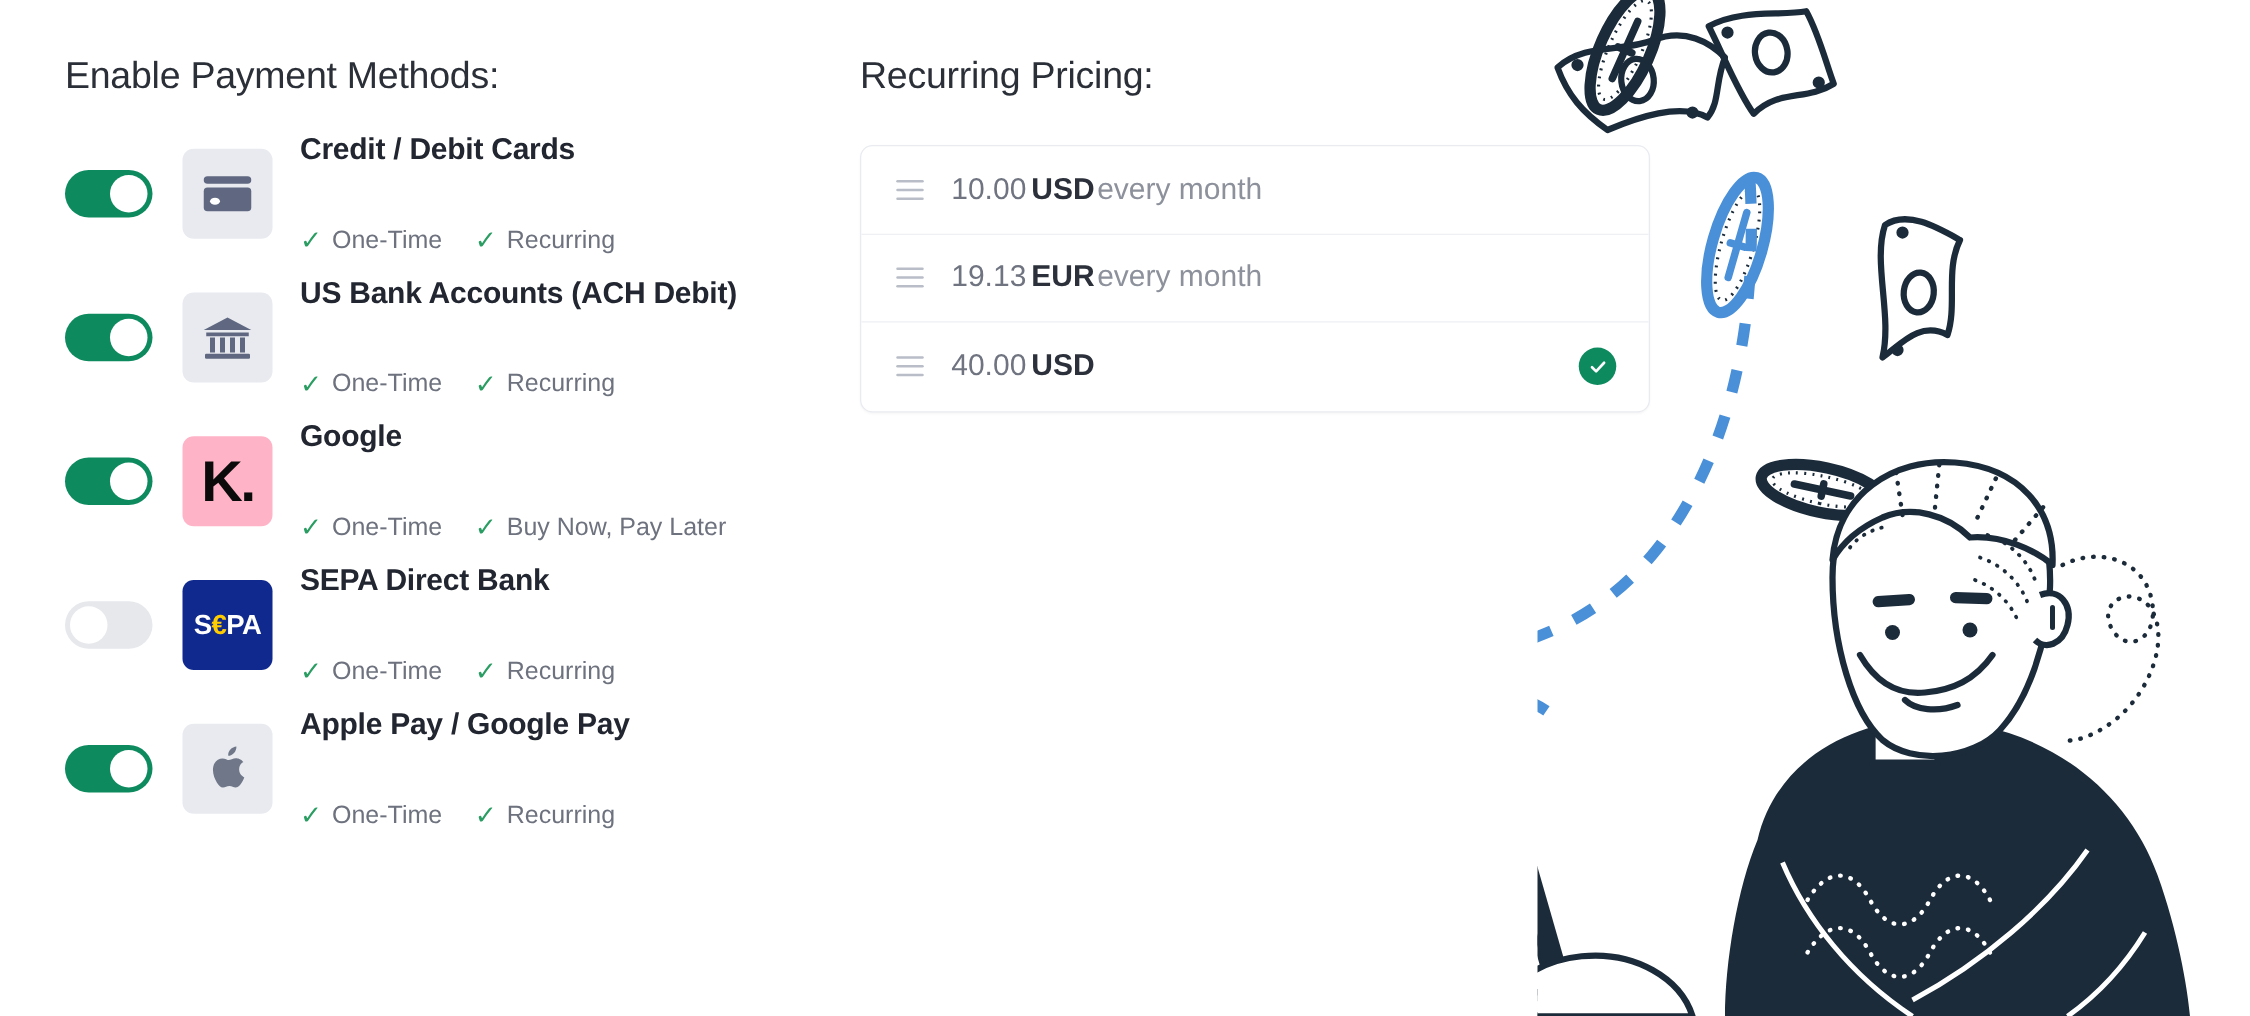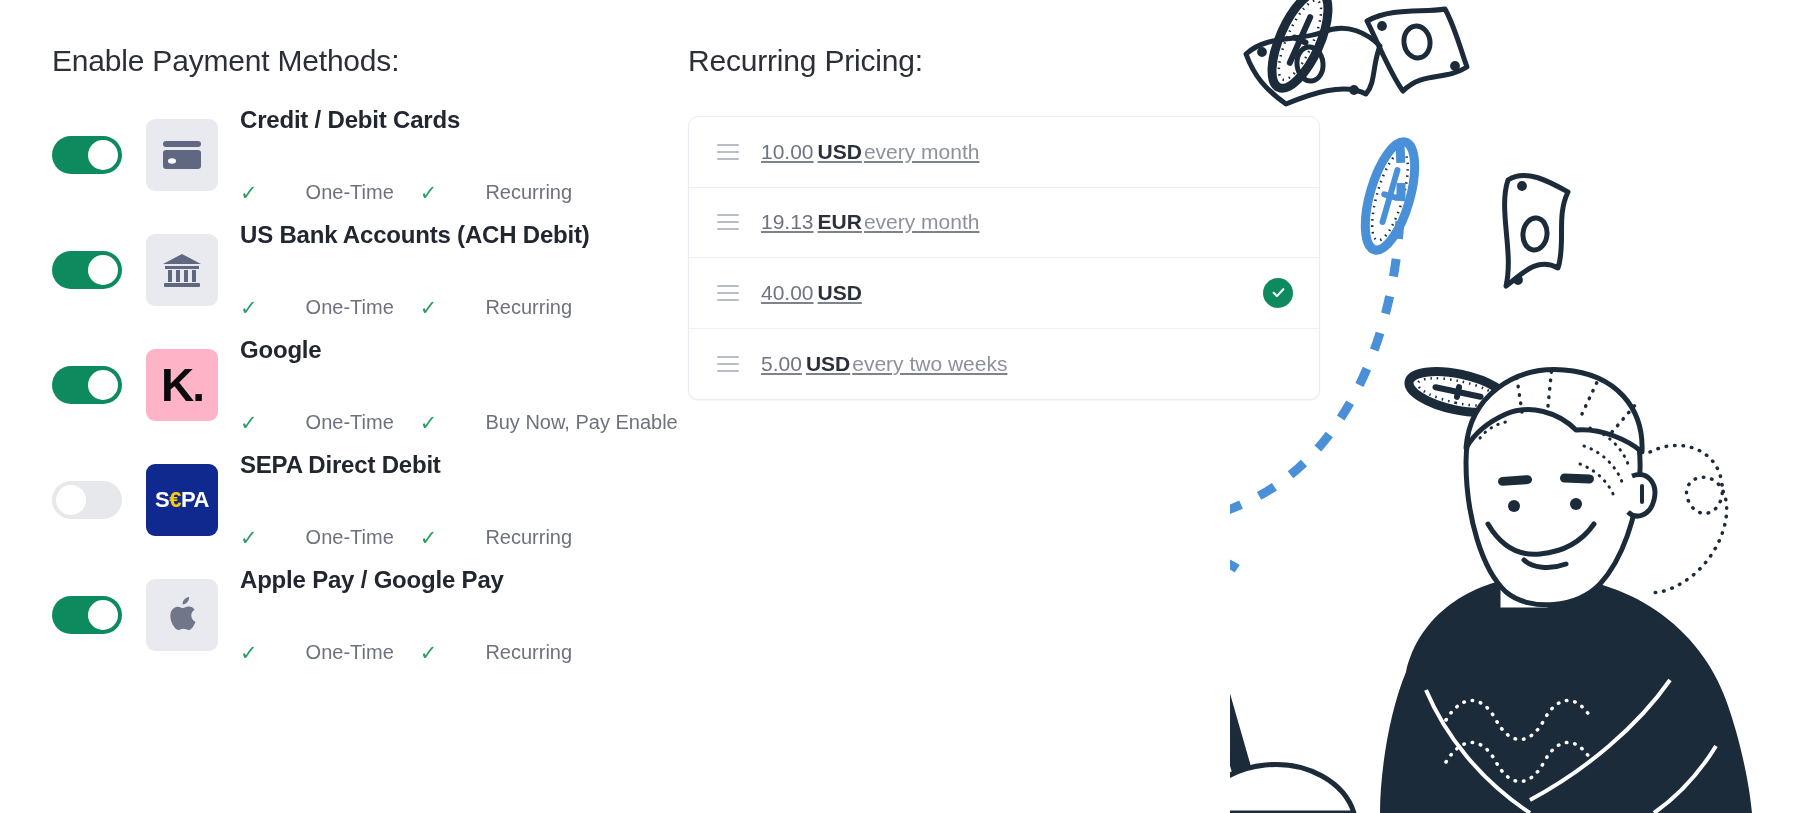--- a/index.html
+++ b/index.html
@@ -65,21 +65,21 @@
   .method-text { display: flex; flex-direction: column; justify-content: center; gap: 40px; }
   .method-name {
     font-size: 24px; font-weight: 700; color: #222630;
     letter-spacing: -0.2px; line-height: 1.2;
     white-space: nowrap;
   }
   .caps { display: flex; align-items: center; margin-top: 6px; }
   .cap { display: flex; align-items: center; margin-right: 26px; white-space: nowrap; }
   .cap:last-child { margin-right: 0; }
   .cap .tick { color: #2a9d63; font-size: 21px; margin-right: 8px; line-height: 1; }
-  .cap .cap-label { font-size: 20px; color: #6d727e; margin-left: 40px; }
+  .cap .cap-label { font-size: 20px; color: #6d727e; }
 
   
   .right-col { position: absolute; left: 688px; top: 44px; width: 640px; }
   .price-card {
     margin-top: 38px;
     width: 632px;
     border: 1px solid #e9ebf0;
     border-radius: 10px;
     background: #ffffff;
     box-shadow: 0 1px 2px rgba(20,30,60,0.04);
@@ -94,21 +94,21 @@
   }
   .price-row:last-child { border-bottom: none; }
   .drag {
     width: 22px; height: 16px; flex: 0 0 auto; margin-right: 22px;
     display: flex; flex-direction: column; justify-content: space-between;
   }
   .drag span { display: block; height: 2px; background: #b9bdc7; border-radius: 1px; }
   .drag span:nth-child(1) { width: 22px; }
   .drag span:nth-child(2) { width: 22px; }
   .drag span:nth-child(3) { width: 22px; }
-  .price-text { font-size: 21px; color: #7d828d; white-space: nowrap; text-decoration: underline; }
+  .price-text { font-size: 24px; color: #7d828d; white-space: nowrap; }
   .price-text .amount { color: #6f7480; }
   .price-text .ccy { color: #2b303a; font-weight: 700; margin: 0 2px 0 4px; }
   .price-text .period { color: #8d919b; }
   .check-badge {
     position: absolute; right: 26px; top: 50%; transform: translateY(-50%);
     width: 30px; height: 30px; border-radius: 50%;
     background: #0e8a5f; display: flex; align-items: center; justify-content: center;
   }
 
   
@@ -190,39 +190,39 @@
         </div>
         <div class="method-text">
           <div class="method-name">Google</div>
           <div class="caps">
             <div class="cap">
               <span class="tick">✓</span>
               <span class="cap-label">One-Time</span>
             </div>
             <div class="cap">
               <span class="tick">✓</span>
-              <span class="cap-label">Buy Now, Pay Enable</span>
+              <span class="cap-label">Buy Now, Pay Later</span>
             </div>
           </div>
         </div>
       </div>
 
       <div class="method-row">
         <div class="toggle">
           <div class="knob"></div>
         </div>
         <div class="tile sepa">
           <span class="sepa-mark">
             <span>S</span>
               <span class="euro">€</span>
               <span>PA</span>
           </span>
         </div>
         <div class="method-text">
-          <div class="method-name">SEPA Direct Debit</div>
+          <div class="method-name">SEPA Direct Bank</div>
           <div class="caps">
             <div class="cap">
               <span class="tick">✓</span>
               <span class="cap-label">One-Time</span>
             </div>
             <div class="cap">
               <span class="tick">✓</span>
               <span class="cap-label">Recurring</span>
             </div>
           </div>
@@ -294,30 +294,20 @@
           <span class="amount">40.00</span><span class="ccy">USD</span><span class="period"></span>
         </div>
         <div class="check-badge">
           <svg width="17" height="17" viewBox="0 0 17 17" aria-hidden="true">
             <path d="M3.6 8.8 L6.9 12.1 L13.3 5.2" stroke="#ffffff" stroke-width="2.1" fill="none" stroke-linecap="round" stroke-linejoin="round"></path>
           </svg>
         </div>
       </div>
 
 
-      <div class="price-row">
-        <div class="drag">
-            <span></span>
-            <span></span>
-            <span></span>
-          </div>
-        <div class="price-text">
-          <span class="amount">5.00</span><span class="ccy">USD</span><span class="period">every two weeks</span>
-        </div>
-      </div>
 
     </div>
   </div>
 
   <div class="illus">
     <svg width="570" height="813" viewBox="0 0 570 813" aria-hidden="true">
       <g fill="none" stroke="#1c2b3a" stroke-width="5" stroke-linecap="round" stroke-linejoin="round">
 
         <g>
           <path d="M -112 60 C -90 40, -60 48, -35 38 C -10 28, 10 40, 22 52 C 14 72, 18 88, 8 100 C -14 88, -48 100, -72 110 C -92 96, -104 82, -112 60 Z" transform="translate(128,-6)"></path>

